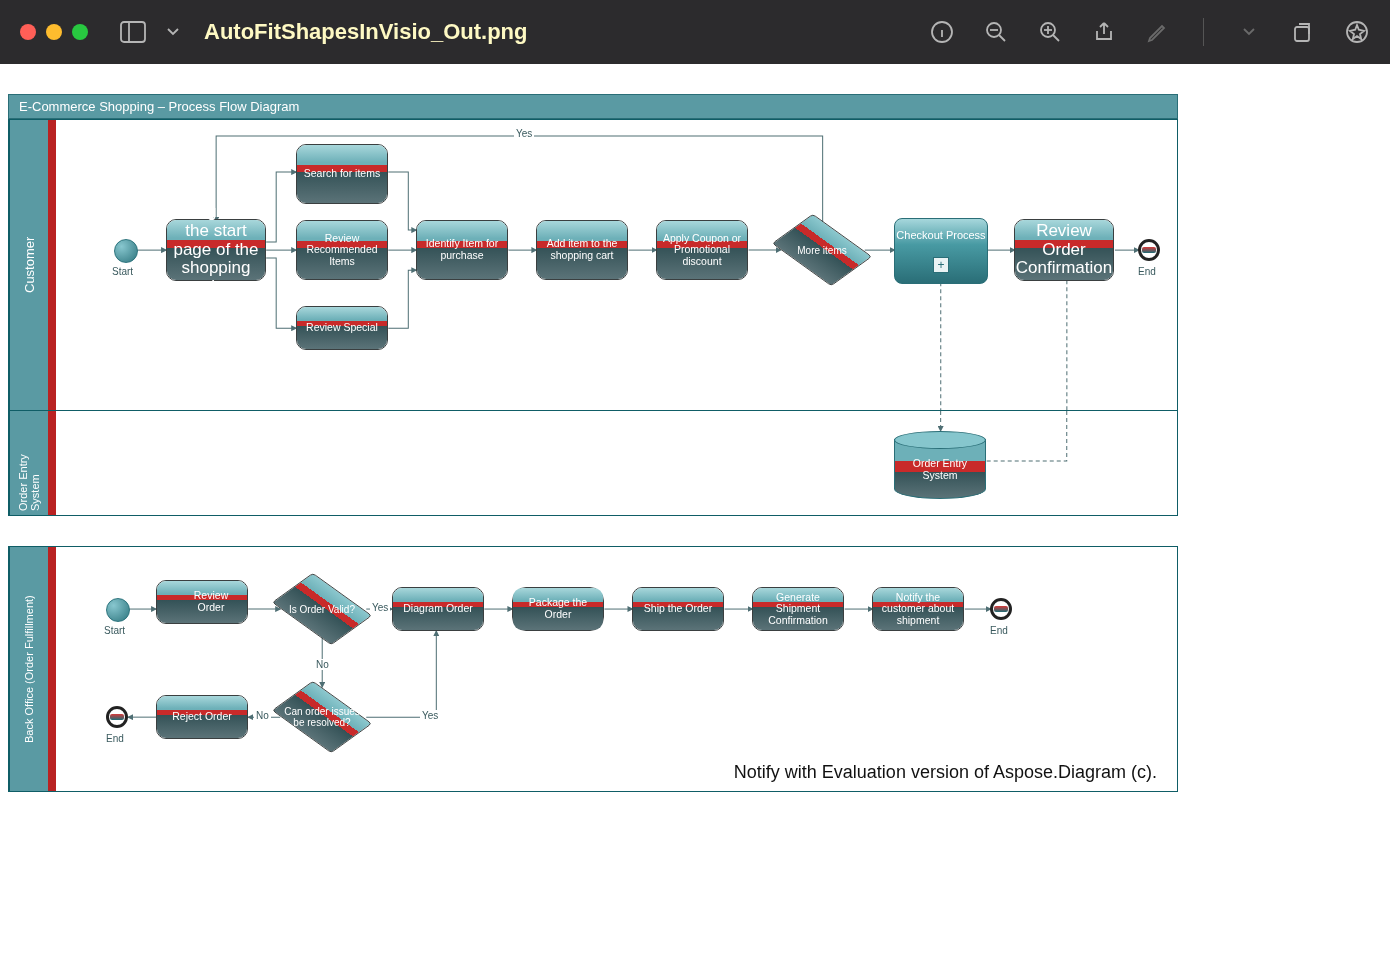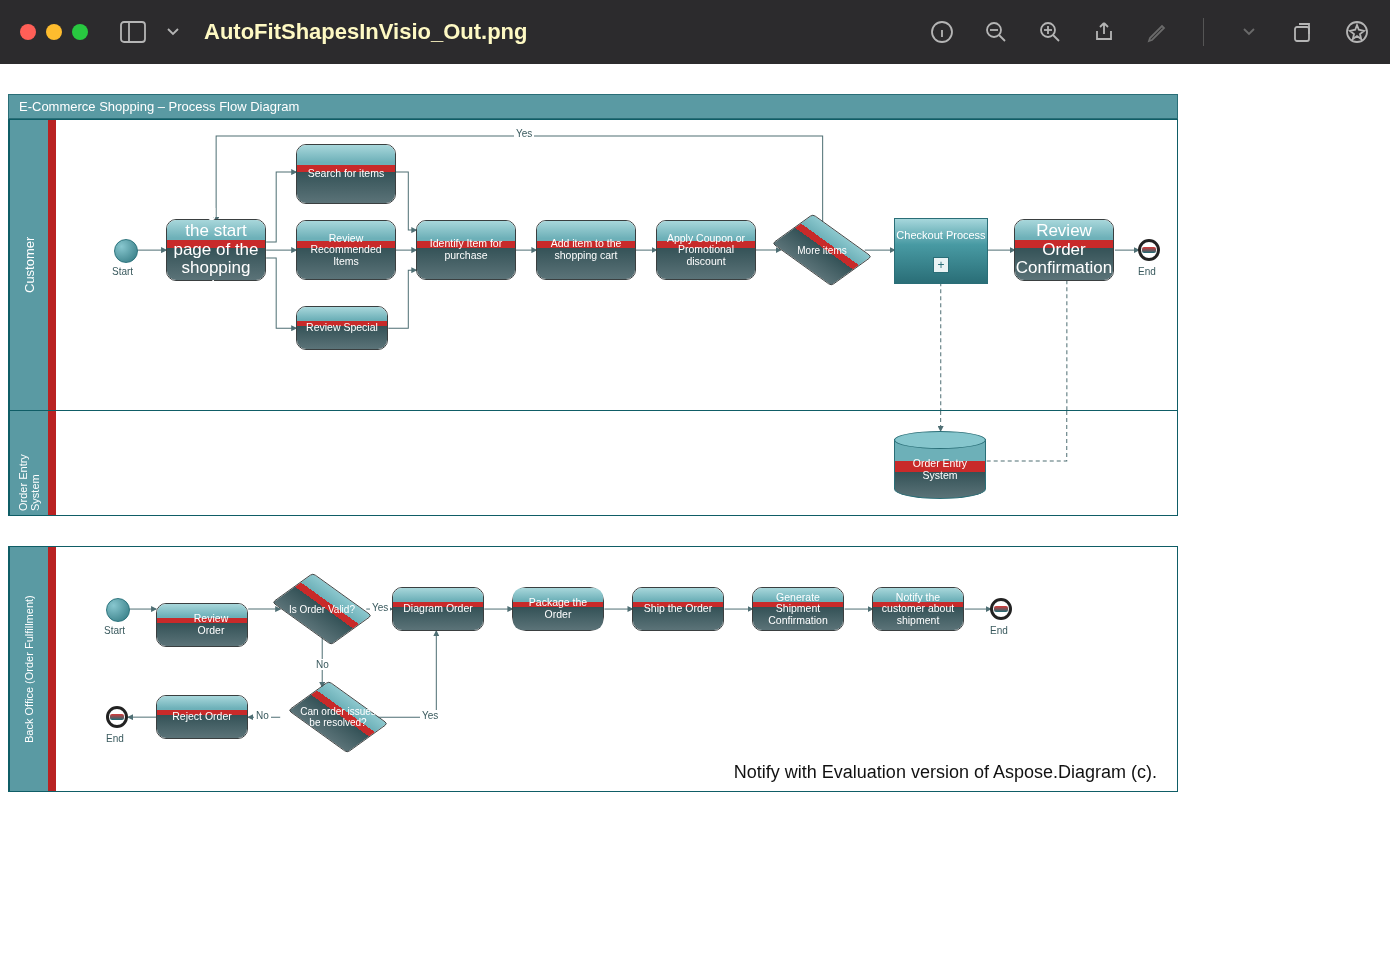--- a/index.html
+++ b/index.html
@@ -45,21 +45,21 @@
     display: flex; align-items: center; justify-content: center; padding: 4px 0;
     border-right: 1px solid #0f5d66;
   }
   .lane-label.small { font-size: 11px; }
   .lane-red { width: 8px; background: #b92222; }
   .lane-body { position: relative; flex: 1 1 auto; }
   .lane-body svg.arrows { position: absolute; inset: 0; pointer-events: none; }
 
   
   .node {
-    position: absolute; width: 100px; height: 60px; border-radius: 10px;
+    position: absolute; width: 92px; height: 60px; border-radius: 10px;
     display: flex; align-items: center; justify-content: center;
     color: #fff; font-size: 10.5px; text-align: center; line-height: 1.1;
     padding: 0 4px; box-sizing: border-box;
     border: 1px solid #3a3f40;
   }
   .node.big { width: 100px; height: 62px; font-size: 17px; }
   .node.small { width: 92px; height: 44px; }
   .node-bg {
     position: absolute; inset: 0; border-radius: 9px; z-index: 0;
     background:
@@ -92,21 +92,21 @@
   .diamond::before {
     content:""; position: absolute; inset: 0;
     background: linear-gradient(to bottom, #8cc8ce 0%, #6db0b8 30%, #c82a2a 30%, #c82a2a 45%, #345257 45%, #5b7378 100%);
     transform: scaleY(0.72) rotate(45deg);
     border: 1px solid #3a3f40; border-radius: 4px;
   }
   .diamond span { position: relative; padding: 0 4px; }
 
   
   .subproc {
-    position: absolute; width: 92px; height: 64px; border-radius: 0;
+    position: absolute; width: 92px; height: 64px; border-radius: 8px;
     background: linear-gradient(to bottom, #a6d7dc 0%, #489aa3 40%, #2a6e77 100%);
     border: 1px solid #2a6e77; color: #fff; font-size: 11px;
     display: flex; align-items: center; justify-content: center; text-align: center; flex-direction: column; gap: 16px;
   }
   .subproc .plus { width: 14px; height: 14px; background: #e9f3f4; color: #2a6e77; display: flex; align-items:center; justify-content:center; border:1px solid #2a6e77; font-size:12px; line-height:1;}
 
   
   .cyl {
     position: absolute; width: 92px; height: 60px;
   }
@@ -352,21 +352,21 @@
           <path d="M310 170 h70 v-86" marker-end="url(#ah3)"></path>
 
           <line x1="224" y1="170" x2="192" y2="170" marker-end="url(#ah3)"></line>
 
           <line x1="100" y1="170" x2="72" y2="170" marker-end="url(#ah3)"></line>
         </svg>
 
         <div class="circ" style="left:50px; top:51px;"></div>
         <div class="circ-lbl" style="left:48px; top:78px;">Start</div>
 
-        <div class="node small" style="left:100px; top:56px;padding-left:22px;">
+        <div class="node small" style="left:100px; top:33px;padding-left:22px;">
             <div class="node-bg"></div>
             <span>Review Order</span>
           </div>
 
         <div class="diamond" style="left:224px; top:33px;">
             <span>Is Order Valid?</span>
           </div>
         <div class="albl" style="left:314px; top:55px;">Yes</div>
         <div class="albl" style="left:258px; top:112px;">No</div>
 
@@ -387,21 +387,21 @@
             <span>Generate Shipment Confirmation</span>
           </div>
         <div class="node small" style="left:816px; top:40px;">
             <div class="node-bg"></div>
             <span>Notify the customer about shipment</span>
           </div>
 
         <div class="end-circ" style="left:934px; top:51px;"></div>
         <div class="circ-lbl" style="left:934px; top:78px;">End</div>
 
-        <div class="diamond" style="left:240px; top:141px;">
+        <div class="diamond" style="left:224px; top:141px;">
             <span>Can order issues be resolved?</span>
           </div>
         <div class="albl" style="left:364px; top:163px;">Yes</div>
         <div class="albl" style="left:198px; top:163px;">No</div>
 
         <div class="node small" style="left:100px; top:148px;">
             <div class="node-bg"></div>
             <span>Reject Order</span>
           </div>
 

